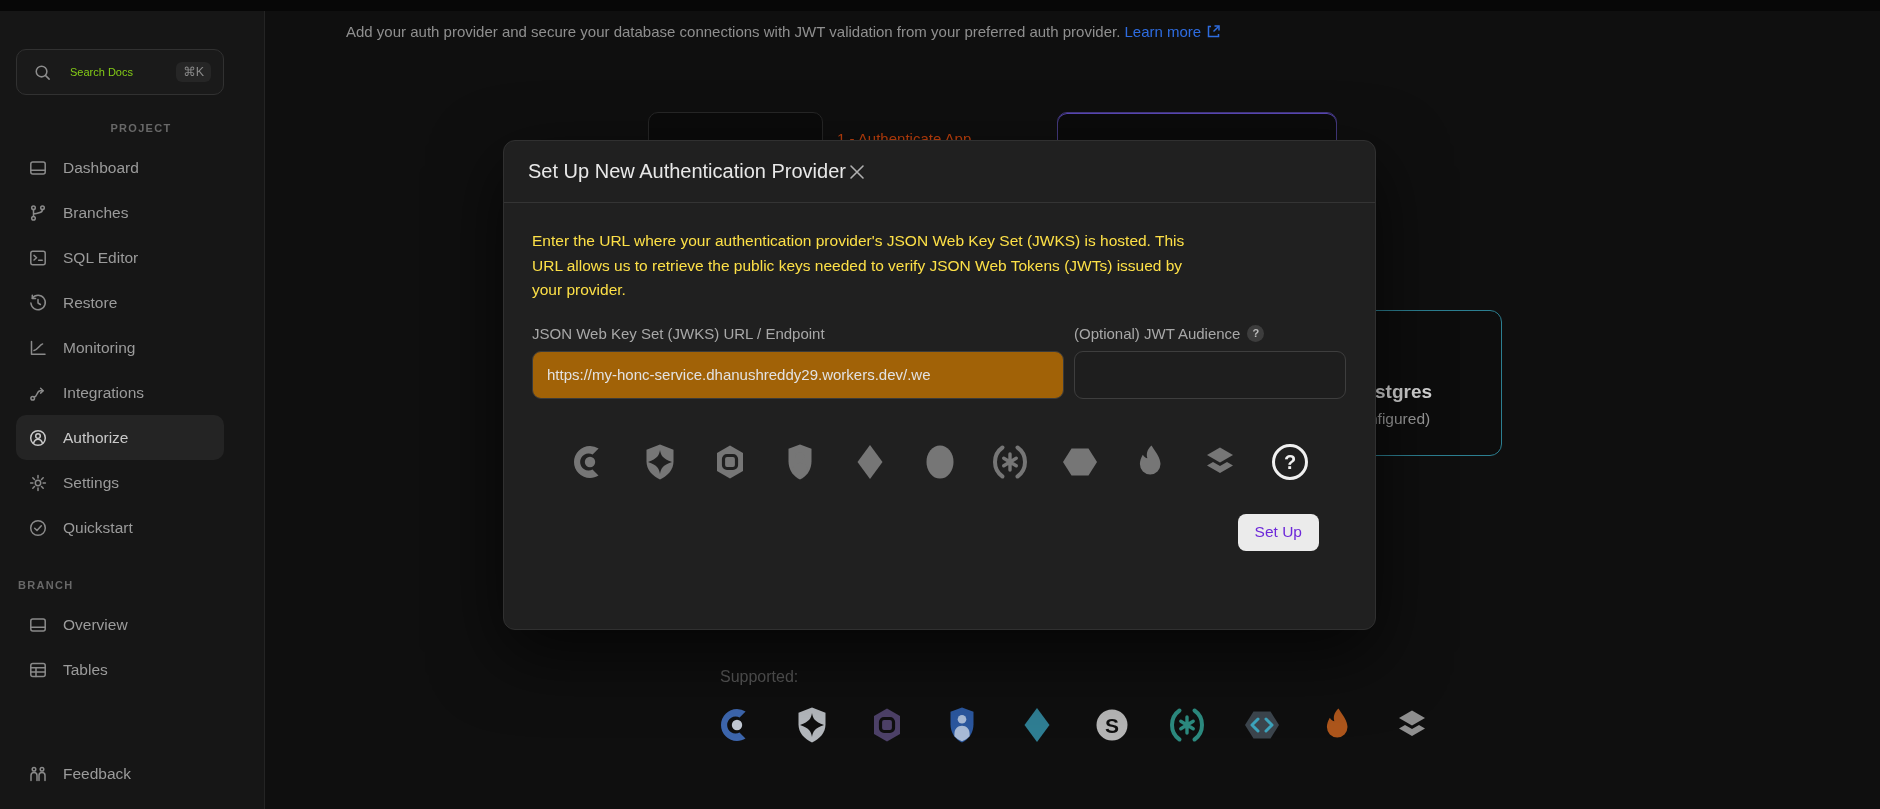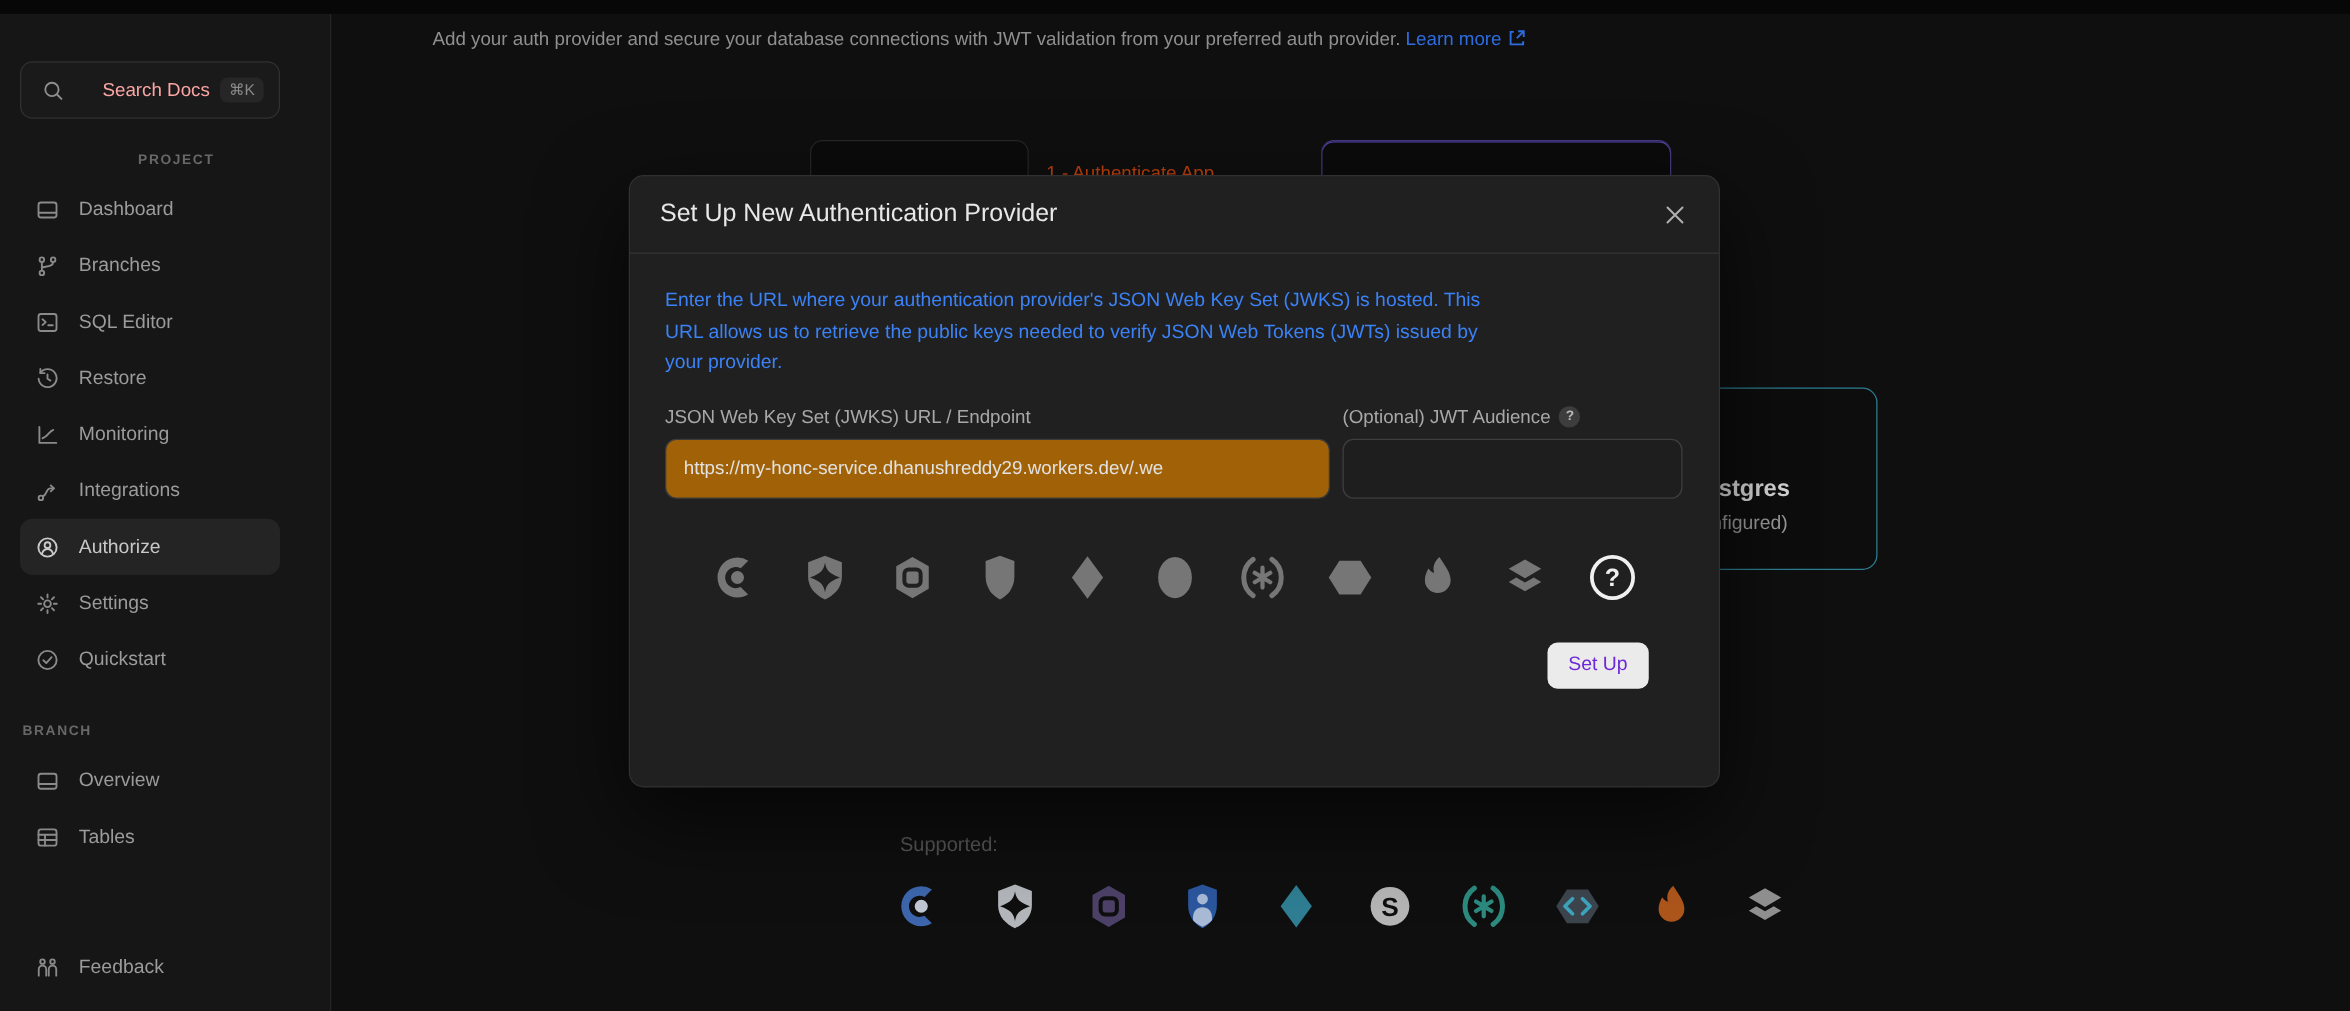--- a/index.html
+++ b/index.html
@@ -3,21 +3,21 @@
 <meta charset="utf-8">
 <style>
   html,body{margin:0;padding:0;background:#070707;}
   *{box-sizing:border-box;font-family:"Liberation Sans",sans-serif;}
   .app{position:relative;width:1880px;height:809px;background:#0f0f0f;overflow:hidden;}
   .top-strip{position:absolute;left:0;top:0;width:1880px;height:11px;background:#070707;z-index:6;}
 
   
   .sidebar{position:absolute;left:0;top:11px;bottom:0;width:265px;background:#161616;border-right:1px solid #242424;z-index:2;}
   .search-box{position:absolute;left:16px;top:38px;width:208px;height:46px;border:1px solid #313131;background:#1a1a1a;border-radius:10px;display:flex;align-items:center;padding:0 12px 0 16px;cursor:pointer;}
-  .search-box .s-label{color:#fca5a5;font-size:15px;margin-left:30px;flex:1;}
+  .search-box .s-label{color:#84cc16;font-size:11px;margin-left:18px;flex:1;}
   .kbd{background:#262626;color:#8a8a8a;font-size:12.5px;border-radius:6px;padding:4px 7px;line-height:1;}
   .section-label{position:relative;margin:0 0 0 18px;font-size:11px;letter-spacing:1.3px;color:#686868;font-weight:700;}
   .sec-project{margin-top:26px;}
   .side-list{margin-top:11px;}
   .side-item{position:relative;width:208px;height:45px;margin-left:16px;border-radius:10px;display:flex;align-items:center;padding-left:12px;cursor:pointer;color:#9b9b9b;}
   .side-item.active{background:#242424;color:#c9c9c9;}
   .side-item .side-icon{width:20px;height:20px;display:inline-flex;color:#8a8a8a;}
   .side-item.active .side-icon{color:#c9c9c9;}
   .side-item .side-label{font-size:15.5px;margin-left:15px;}
   .sec-branch{margin-top:29px;}
@@ -36,25 +36,25 @@
   .bg-card.purple{left:791px;top:101px;width:280px;height:56px;border-color:#453a80;box-shadow:inset 0 1px 0 var(--step-accent);}
   .pg-card{position:absolute;left:974px;top:299px;width:262px;height:146px;background:#0d0d0d;border:1px solid var(--teal);border-radius:12px;cursor:pointer;}
   .pg-line1{position:absolute;left:134px;top:70px;font-size:19px;font-weight:700;color:#d6d6d6;}
   .pg-line2{position:absolute;left:128px;top:99px;font-size:15.5px;color:#9a9a9a;}
   .supported-label{position:absolute;left:454px;top:657px;font-size:16px;color:#585858;}
   .supported-row{position:absolute;left:451px;top:694px;display:flex;gap:35px;}
   .supported-row .p-ico{width:40px;height:40px;}
 
   
   .modal{position:absolute;left:503px;top:140px;width:873px;height:490px;background:#202020;border:1px solid #303030;border-radius:12px;z-index:10;box-shadow:0 24px 70px rgba(0,0,0,.65);}
-  .modal-header{display:flex;align-items:center;justify-content:space-between;height:62px;padding:0 24px;border-bottom:1px solid #343434;}
+  .modal-header{display:flex;align-items:center;justify-content:flex-start;height:62px;padding:0 24px;border-bottom:1px solid #343434;}
   .modal-title{font-size:20px;color:#e8e8e8;font-weight:500;}
   .close-btn{width:22px;height:22px;color:#b0b0b0;cursor:pointer;display:flex;align-items:center;justify-content:center;background:none;border:none;padding:0;}
   .modal-body{padding:24px 28px 0;}
-  .modal-desc{max-width:668px;font-size:15.5px;line-height:24.5px;color:#3b82f6;margin:2px 0 0;}
+  .modal-desc{max-width:668px;font-size:15.5px;line-height:24.5px;color:#fde047;margin:2px 0 0;}
   .fields-row{display:flex;gap:10px;margin-top:22px;}
   .field-jwks{width:532px;}
   .field-aud{width:272px;}
   .field-label{font-size:15px;color:#a8a8a8;margin-bottom:9px;display:flex;align-items:center;}
   .help-badge{display:inline-flex;align-items:center;justify-content:center;width:17px;height:17px;border-radius:50%;background:#3d3d3d;color:#bcbcbc;font-size:11px;margin-left:7px;font-weight:700;}
   .txt-input{width:100%;height:48px;border-radius:9px;background:#a16207;border:1px solid #3a3a3a;color:#e2e2e2;font-size:15px;padding:0 14px;outline:none;}
   .txt-input.aud{background:#1e1e1e;border-color:#3e3e3e;}
   .help-link{margin-top:13px;display:inline-flex;align-items:center;gap:6px;color:var(--accent-blue);font-size:15px;font-weight:700;cursor:pointer;}
   .providers-row{margin-top:43px;display:flex;justify-content:center;gap:30px;}
   .providers-row .p-ico{width:40px;height:40px;cursor:pointer;}

